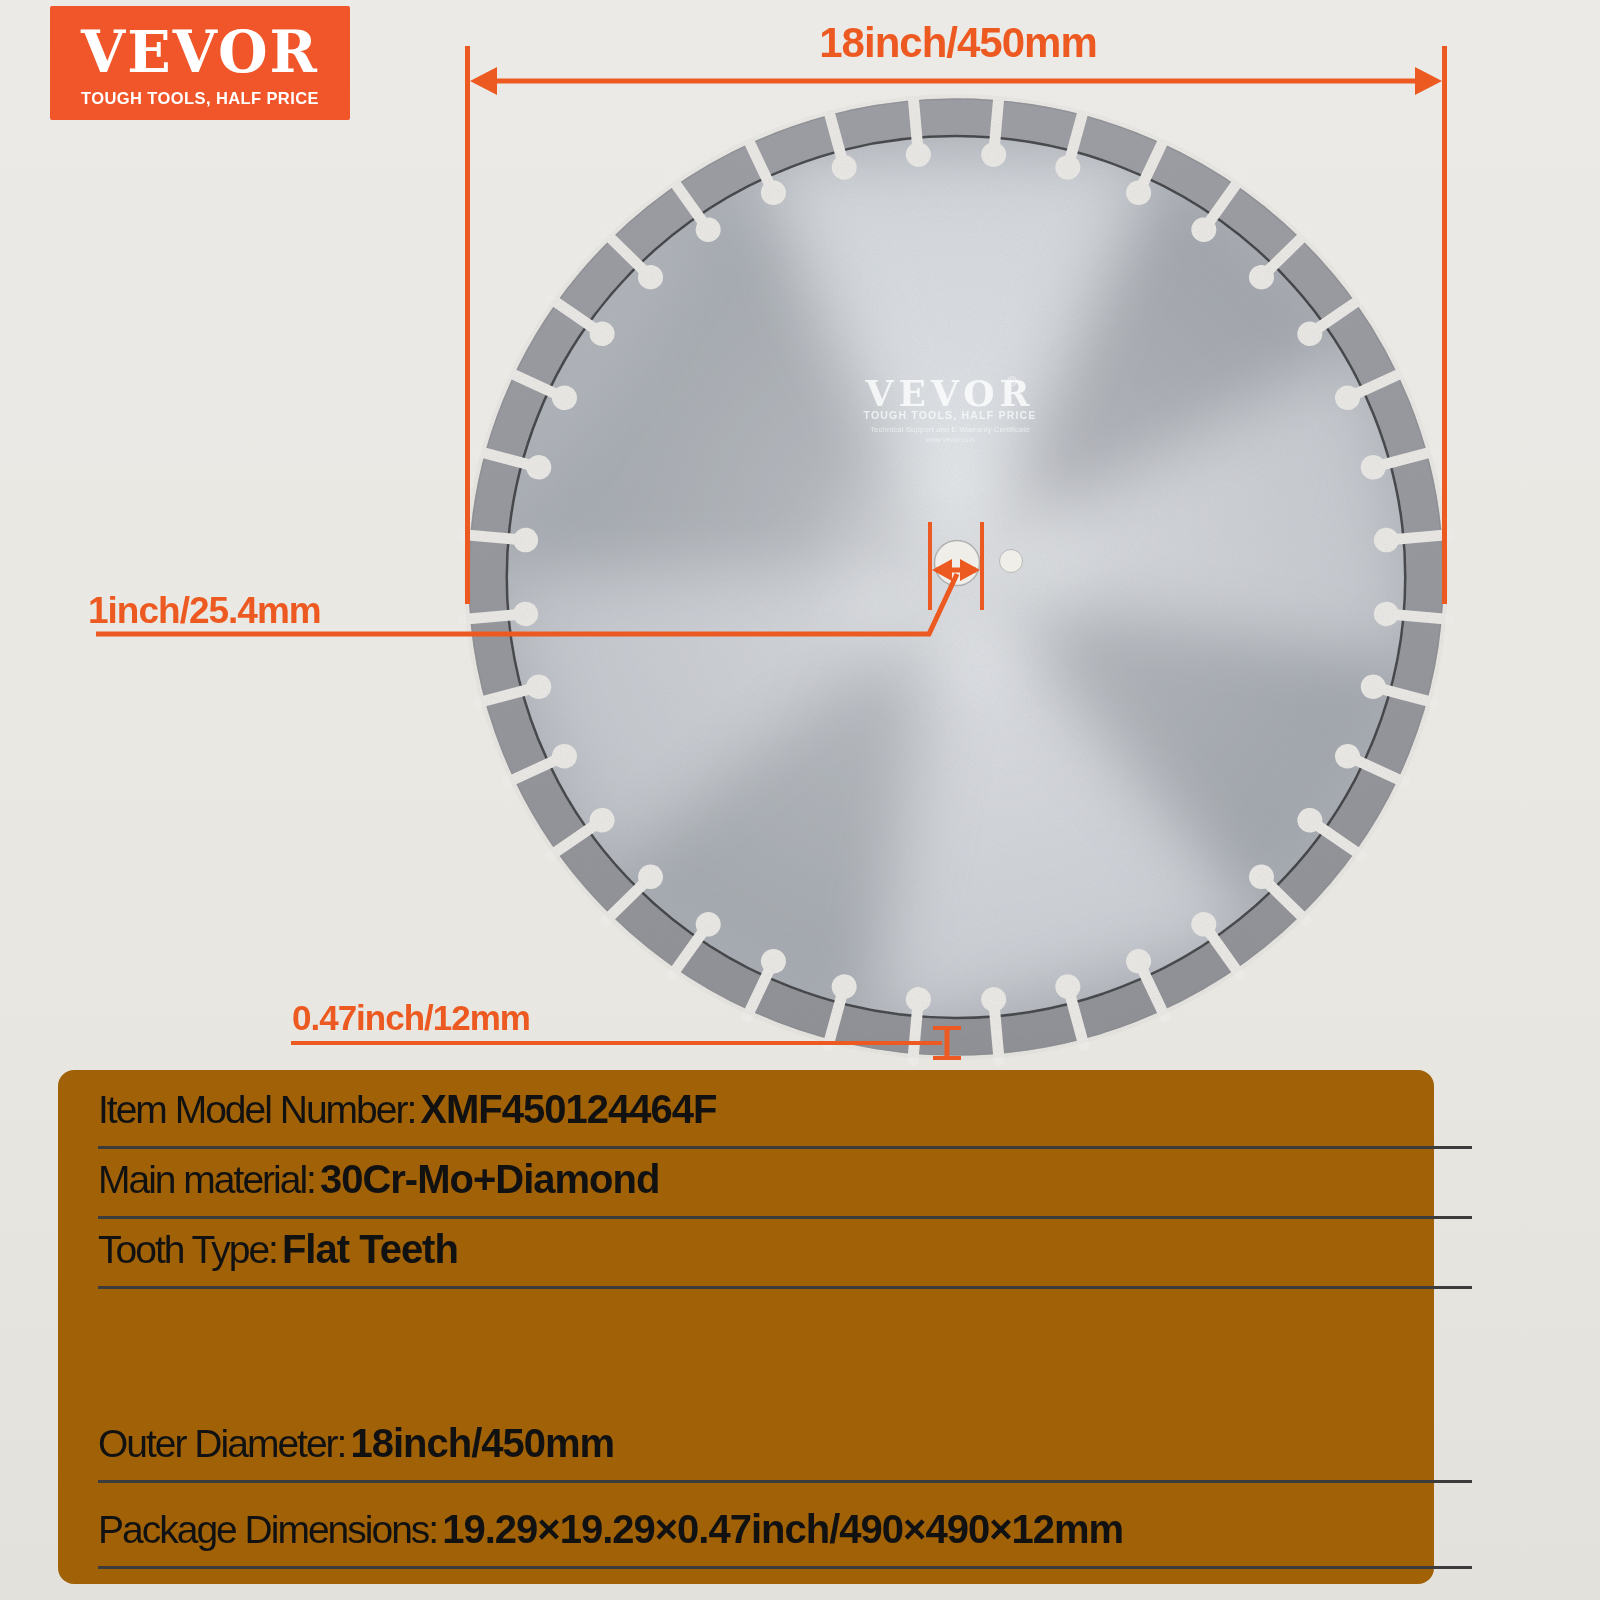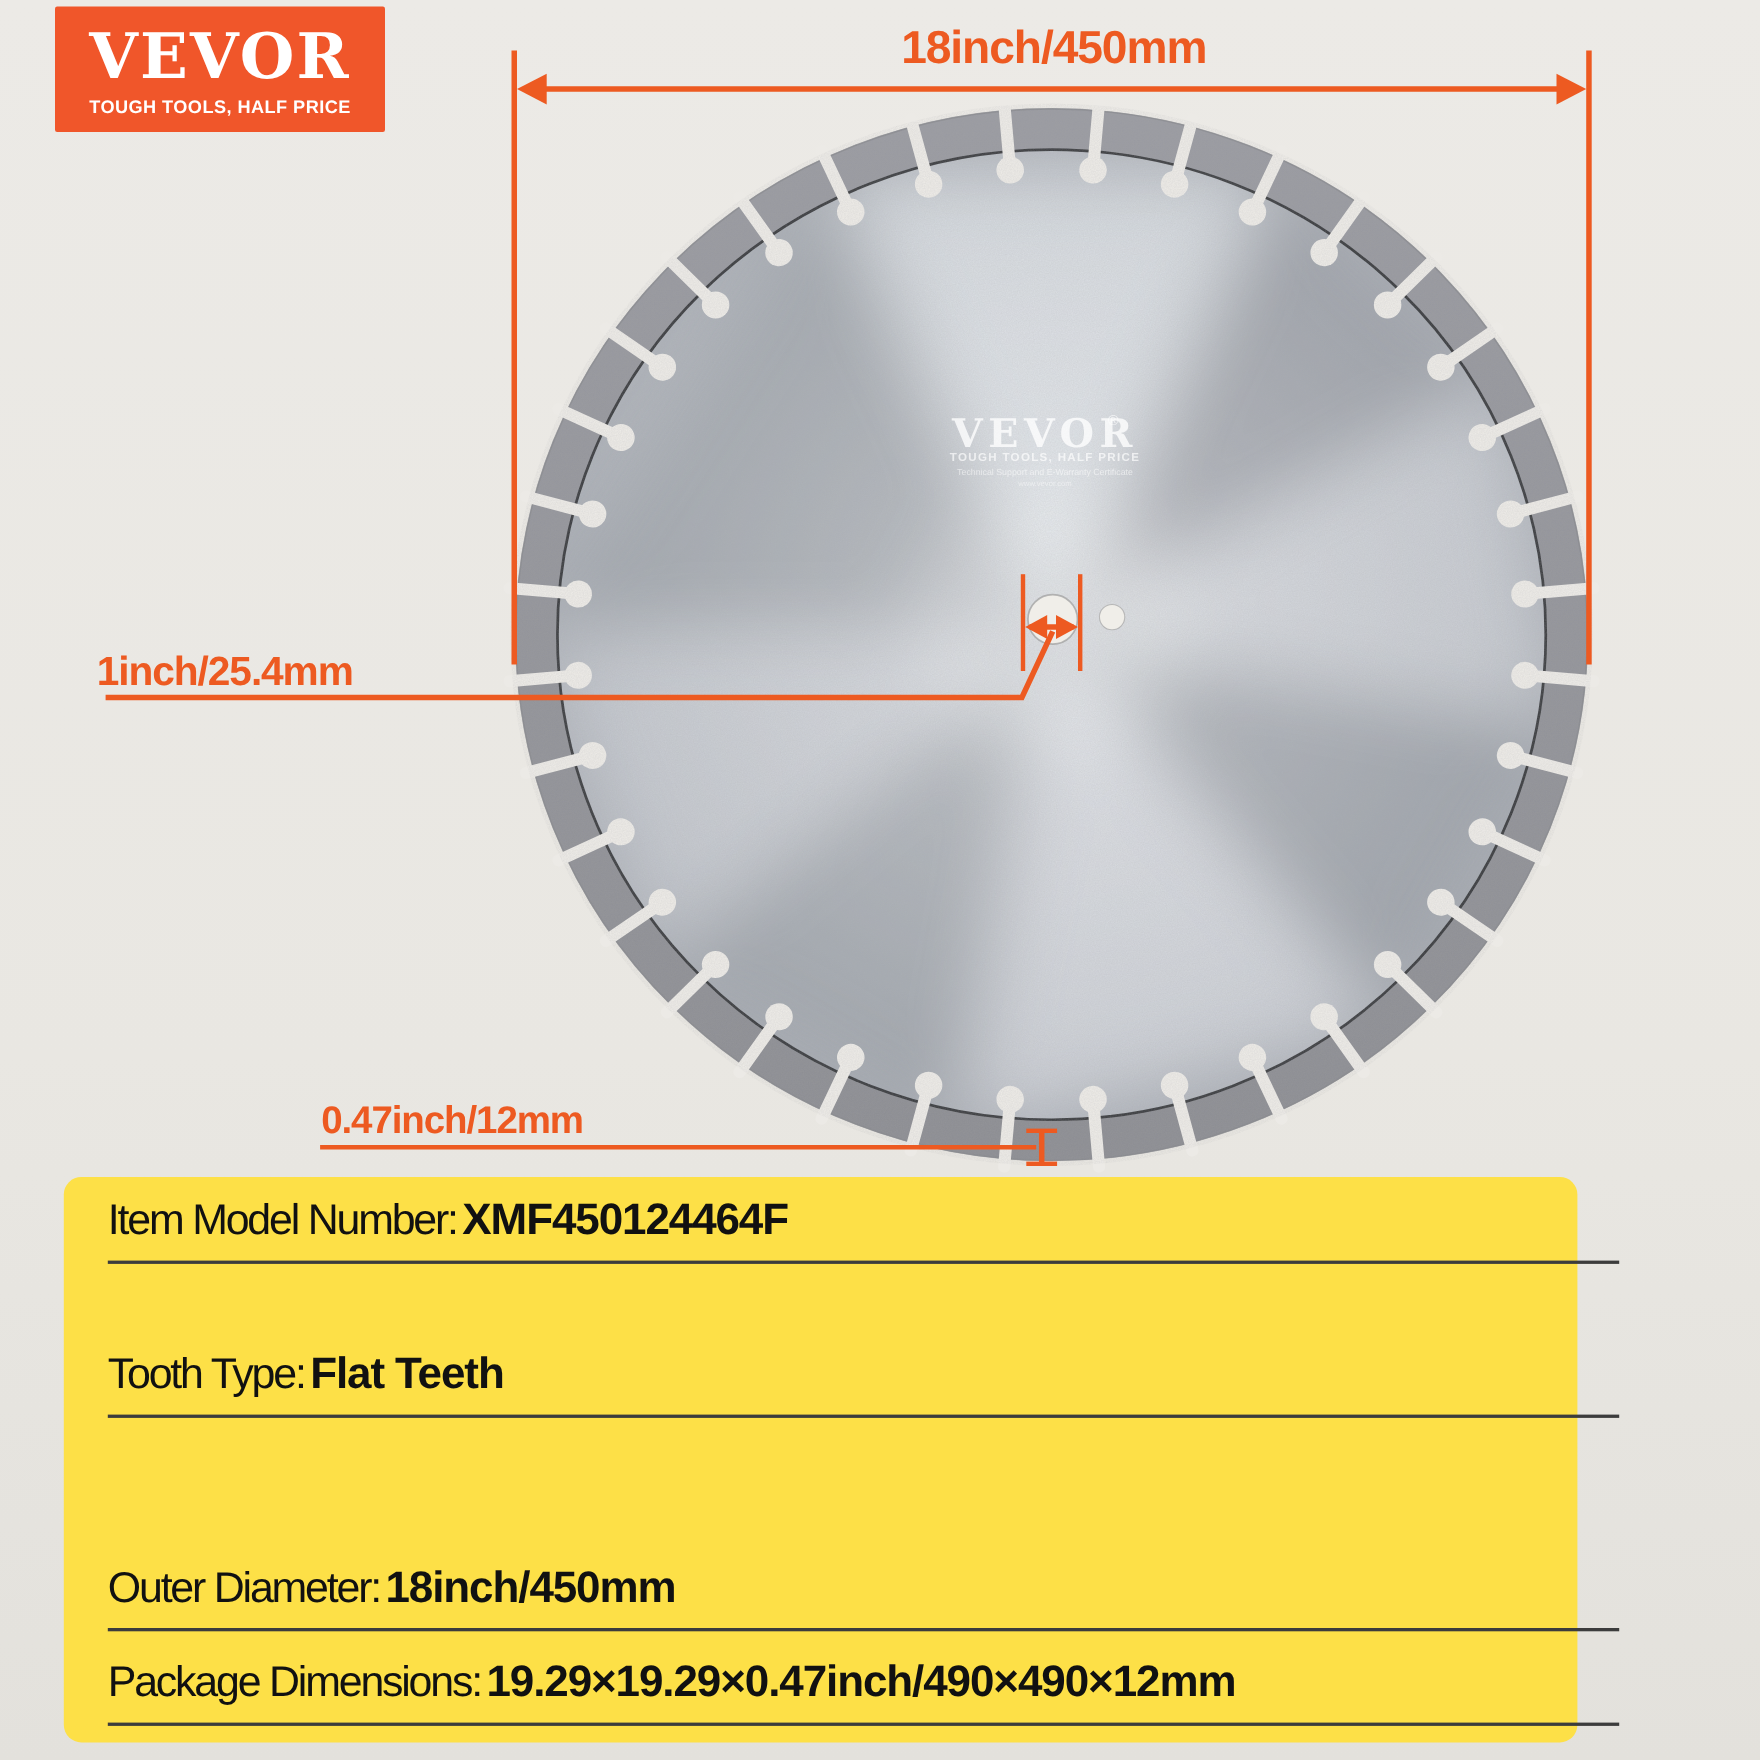--- a/index.html
+++ b/index.html
@@ -16,21 +16,21 @@
     font-family:"DejaVu Serif","Liberation Serif",serif;
     font-weight:bold;font-size:57px;letter-spacing:2px;line-height:1;
     margin-top:17px;
   }
   .logo .tagline{
     font-size:16.5px;font-weight:bold;letter-spacing:0.4px;margin-top:9px;
   }
   svg.scene{position:absolute;left:0;top:0;}
   .spec-card{
     position:absolute;left:58px;top:1070px;width:1376px;height:514px;
-    background:#fde047;border-radius:16px;
+    background:#a16207;border-radius:16px;
   }
   .spec-row{
     position:absolute;left:40px;width:1374px;height:70px;
     border-bottom:3px solid #3C3C3C;
     white-space:nowrap;color:#111;line-height:67px;
   }
   .spec-row .lbl{font-size:39px;letter-spacing:-2px;}
   .spec-row .val{font-size:40px;font-weight:bold;letter-spacing:-1px;margin-left:5px;}
   .pair2{position:absolute;left:769px;top:0;}
   .r0{top:6px}.r1{top:76px}.r2{top:146px}.r3{top:216px}
@@ -177,20 +177,23 @@
       <line x1="933" y1="1028" x2="961" y2="1028" stroke-width="4"></line>
       <line x1="933" y1="1058" x2="961" y2="1058" stroke-width="4"></line>
     </g>
   </g>
 </svg>
 
 <div class="spec-card">
   <div class="spec-row r0">
     <span class="lbl">Item Model Number:</span><span class="val">XMF450124464F</span>
   </div>
+  <div class="spec-row r1">
+    <span class="lbl">Main material:</span><span class="val">30Cr-Mo+Diamond</span>
+  </div>
   <div class="spec-row r2">
     <span class="lbl">Tooth Type:</span><span class="val">Flat Teeth</span>
   </div>
   <div class="spec-row r5">
     <span class="lbl">Outer Diameter:</span><span class="val">18inch/450mm</span>
   </div>
   <div class="spec-row r6">
     <span class="lbl">Package Dimensions:</span><span class="val">19.29×19.29×0.47inch/490×490×12mm</span>
   </div>
 </div>

